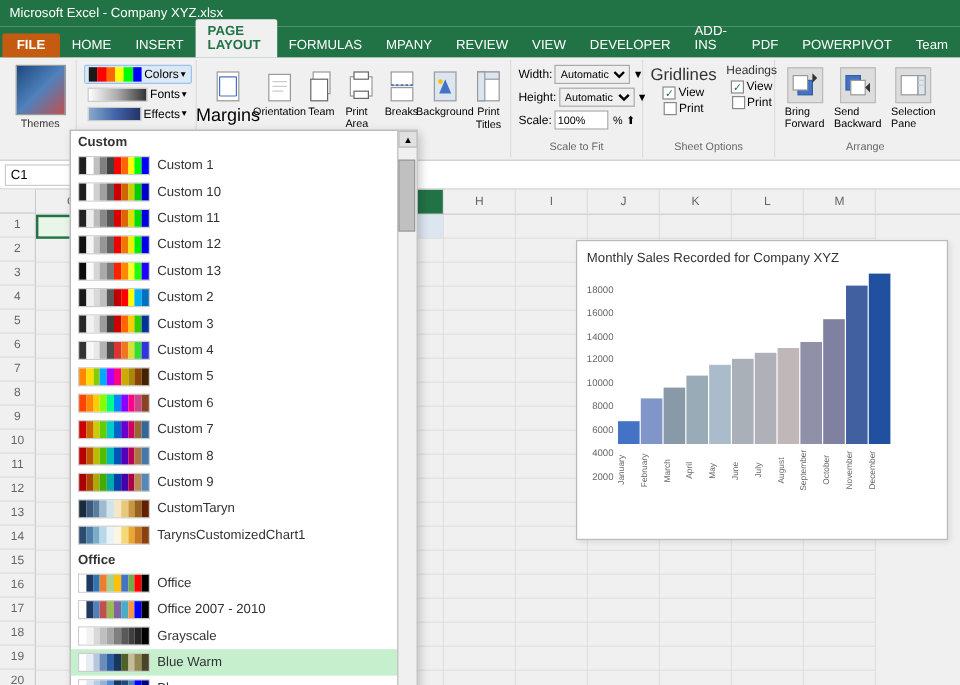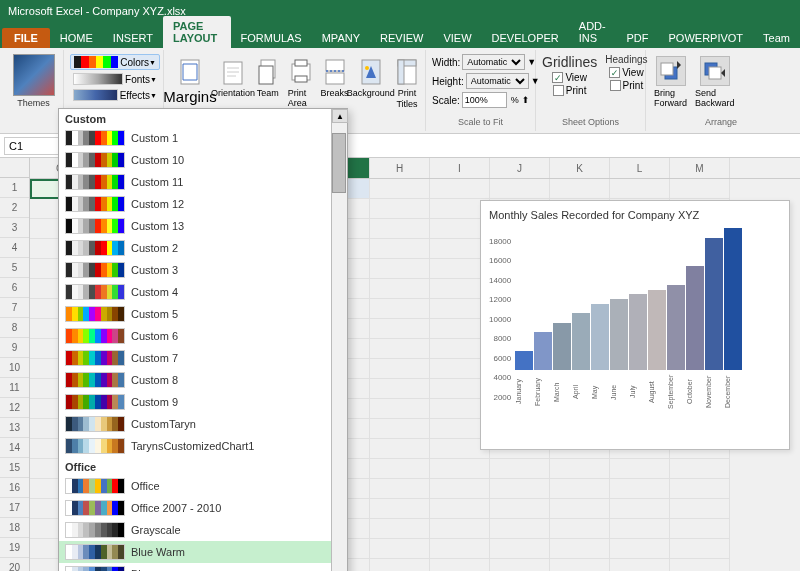--- a/index.html
+++ b/index.html
@@ -281,20 +281,31 @@
       </div>
       <div class="arrange-btn">
         <div class="arrange-icon">
           <svg width="24" height="24" viewBox="0 0 24 24">
               <rect x="2" y="4" width="12" height="12" fill="#4472c4" stroke="#2e5f9e" stroke-width="1"></rect>
               <rect x="6" y="8" width="12" height="12" fill="white" stroke="#999" stroke-width="1"></rect>
               <polygon points="18,14 22,10 22,18" fill="#333"></polygon>
             </svg>
         </div>
         <span>Send<br>Backward</span>
+      </div>
+      <div class="arrange-btn">
+        <div class="arrange-icon">
+          <svg width="24" height="24" viewBox="0 0 24 24">
+              <rect x="2" y="4" width="14" height="16" fill="white" stroke="#999" stroke-width="1"></rect>
+              <rect x="16" y="4" width="6" height="16" fill="#dce6f1" stroke="#999" stroke-width="1"></rect>
+              <line x1="16" y1="8" x2="22" y2="8" stroke="#ccc"></line>
+              <line x1="16" y1="12" x2="22" y2="12" stroke="#ccc"></line>
+            </svg>
+        </div>
+        <span>Selection<br>Pane</span>
       </div>
     </div>
     <span style="font-size:9px;color:#666;text-align:center;">Arrange</span>
   </div>
 </div>
 
 <div class="formula-bar">
   <input type="text" class="cell-ref" value="C1" style="">
   <span style="font-size:12px;cursor:pointer;color:#666;">fx</span>
   <span style="color:#c00;cursor:pointer;font-weight:bold;">✕</span>

